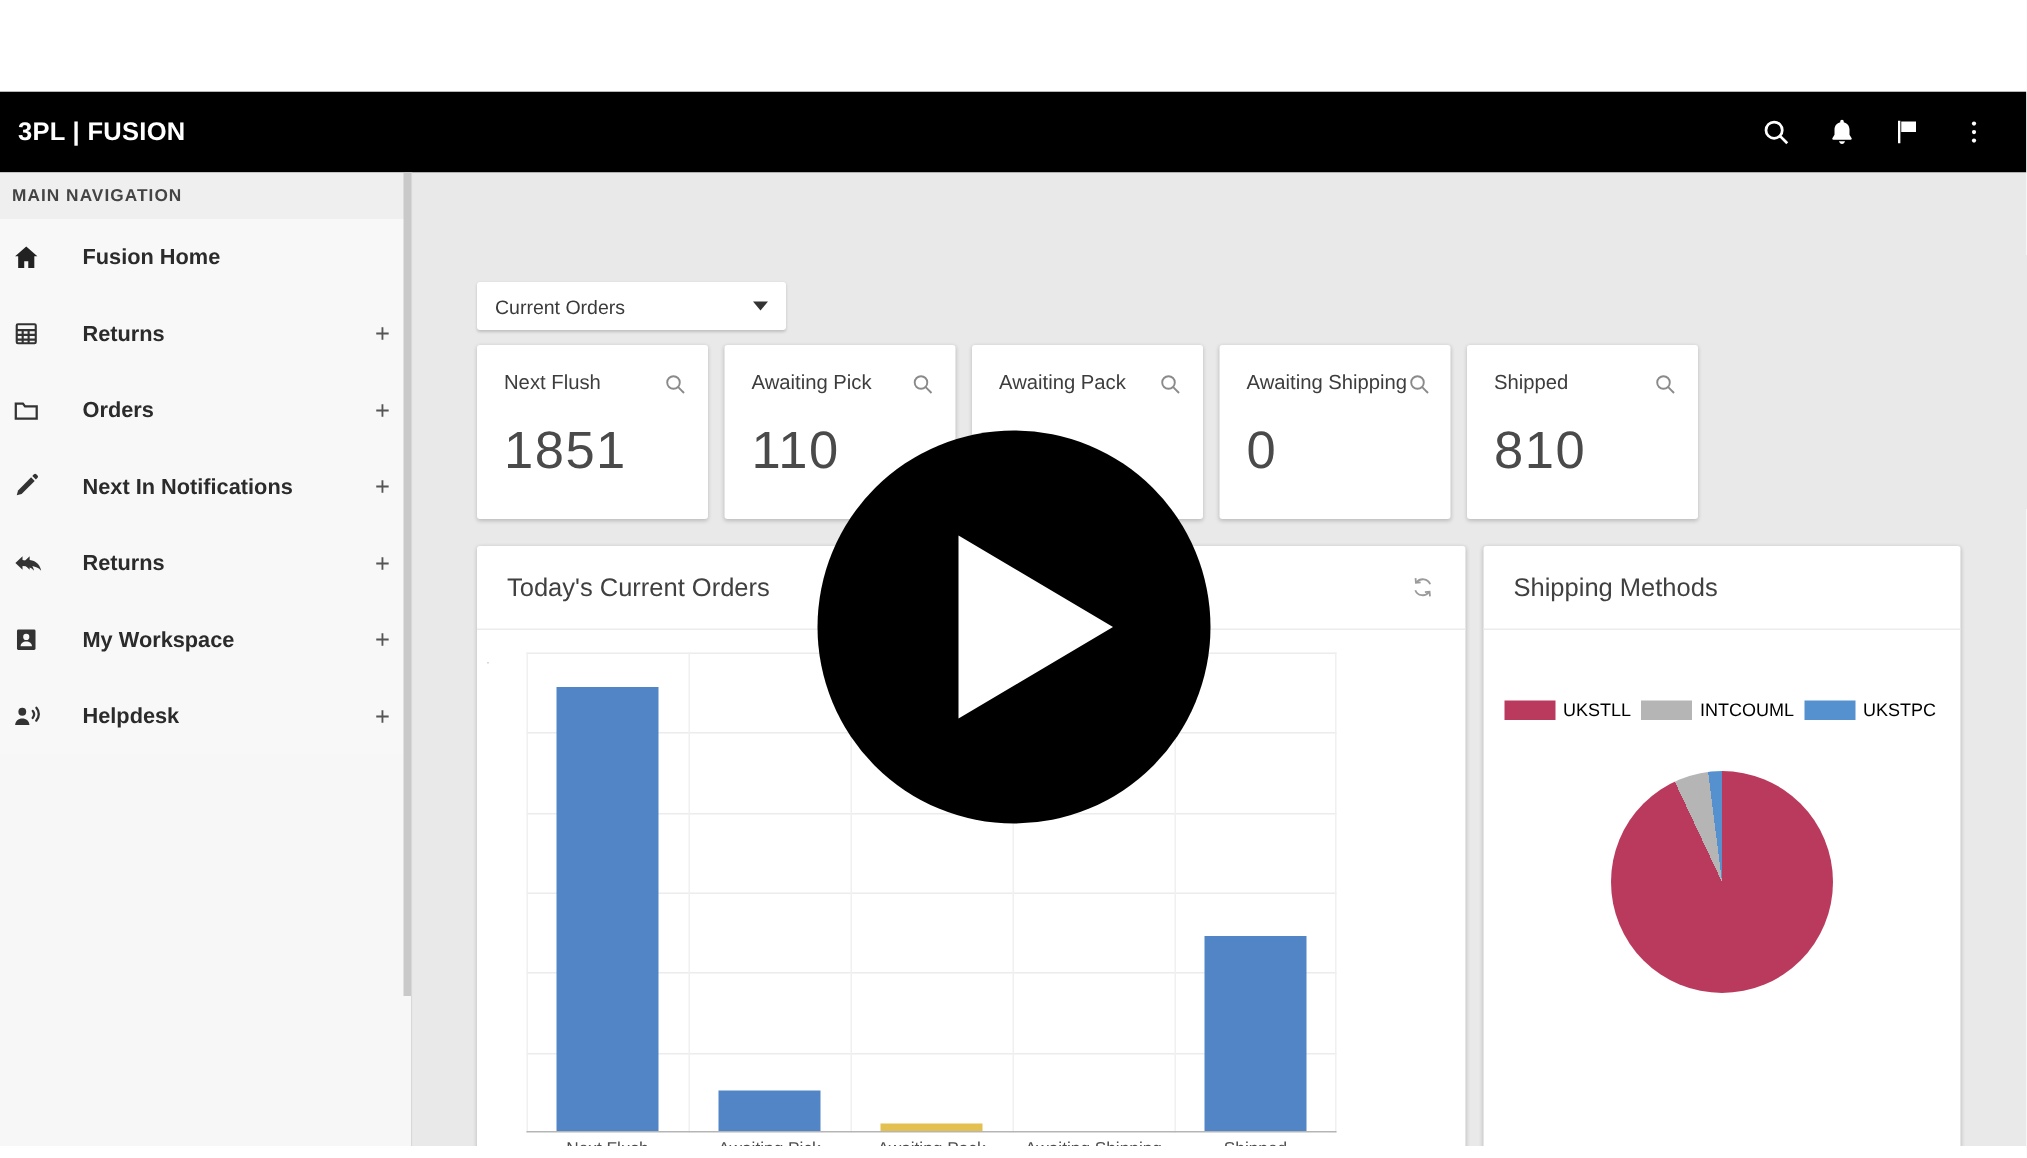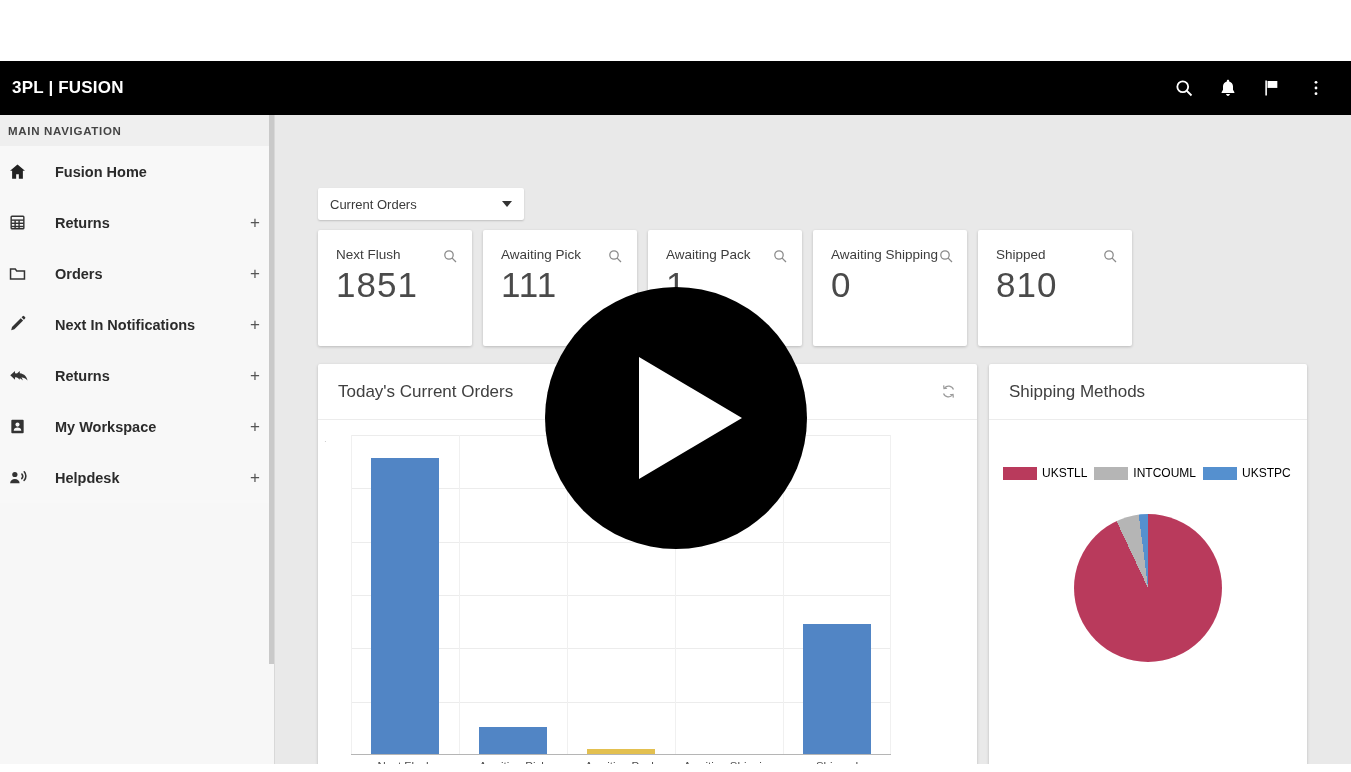--- a/index.html
+++ b/index.html
@@ -185,21 +185,21 @@
     color: #3d3d3d;
     white-space: nowrap;
     line-height: 1;
   }
   .kpi-search {
     margin-left: auto;
     color: #8a8a8a;
     display: flex;
   }
   .kpi-value {
-    margin-top: 2px;
+    margin-top: 18px;
     font-size: 35px;
     color: #4a4a4a;
     letter-spacing: 1px;
     line-height: 1.1;
   }
 
   
   .panel {
     position: absolute;
     background: #ffffff;
@@ -480,21 +480,21 @@
         <div class="kpi-card">
           <div class="kpi-head">
             <span class="kpi-title">Awaiting Pick</span>
             <span class="kpi-search">
               <svg width="16" height="16" viewBox="0 0 24 24" fill="none" stroke="#8a8a8a" stroke-width="1.9">
                 <circle cx="10.5" cy="10.5" r="6.3"></circle>
                   <line x1="15.2" y1="15.2" x2="21" y2="21"></line>
               </svg>
             </span>
           </div>
-          <div class="kpi-value">111</div>
+          <div class="kpi-value">110</div>
         </div>
 
         <div class="kpi-card">
           <div class="kpi-head">
             <span class="kpi-title">Awaiting Pack</span>
             <span class="kpi-search">
               <svg width="16" height="16" viewBox="0 0 24 24" fill="none" stroke="#8a8a8a" stroke-width="1.9">
                 <circle cx="10.5" cy="10.5" r="6.3"></circle>
                   <line x1="15.2" y1="15.2" x2="21" y2="21"></line>
               </svg>

